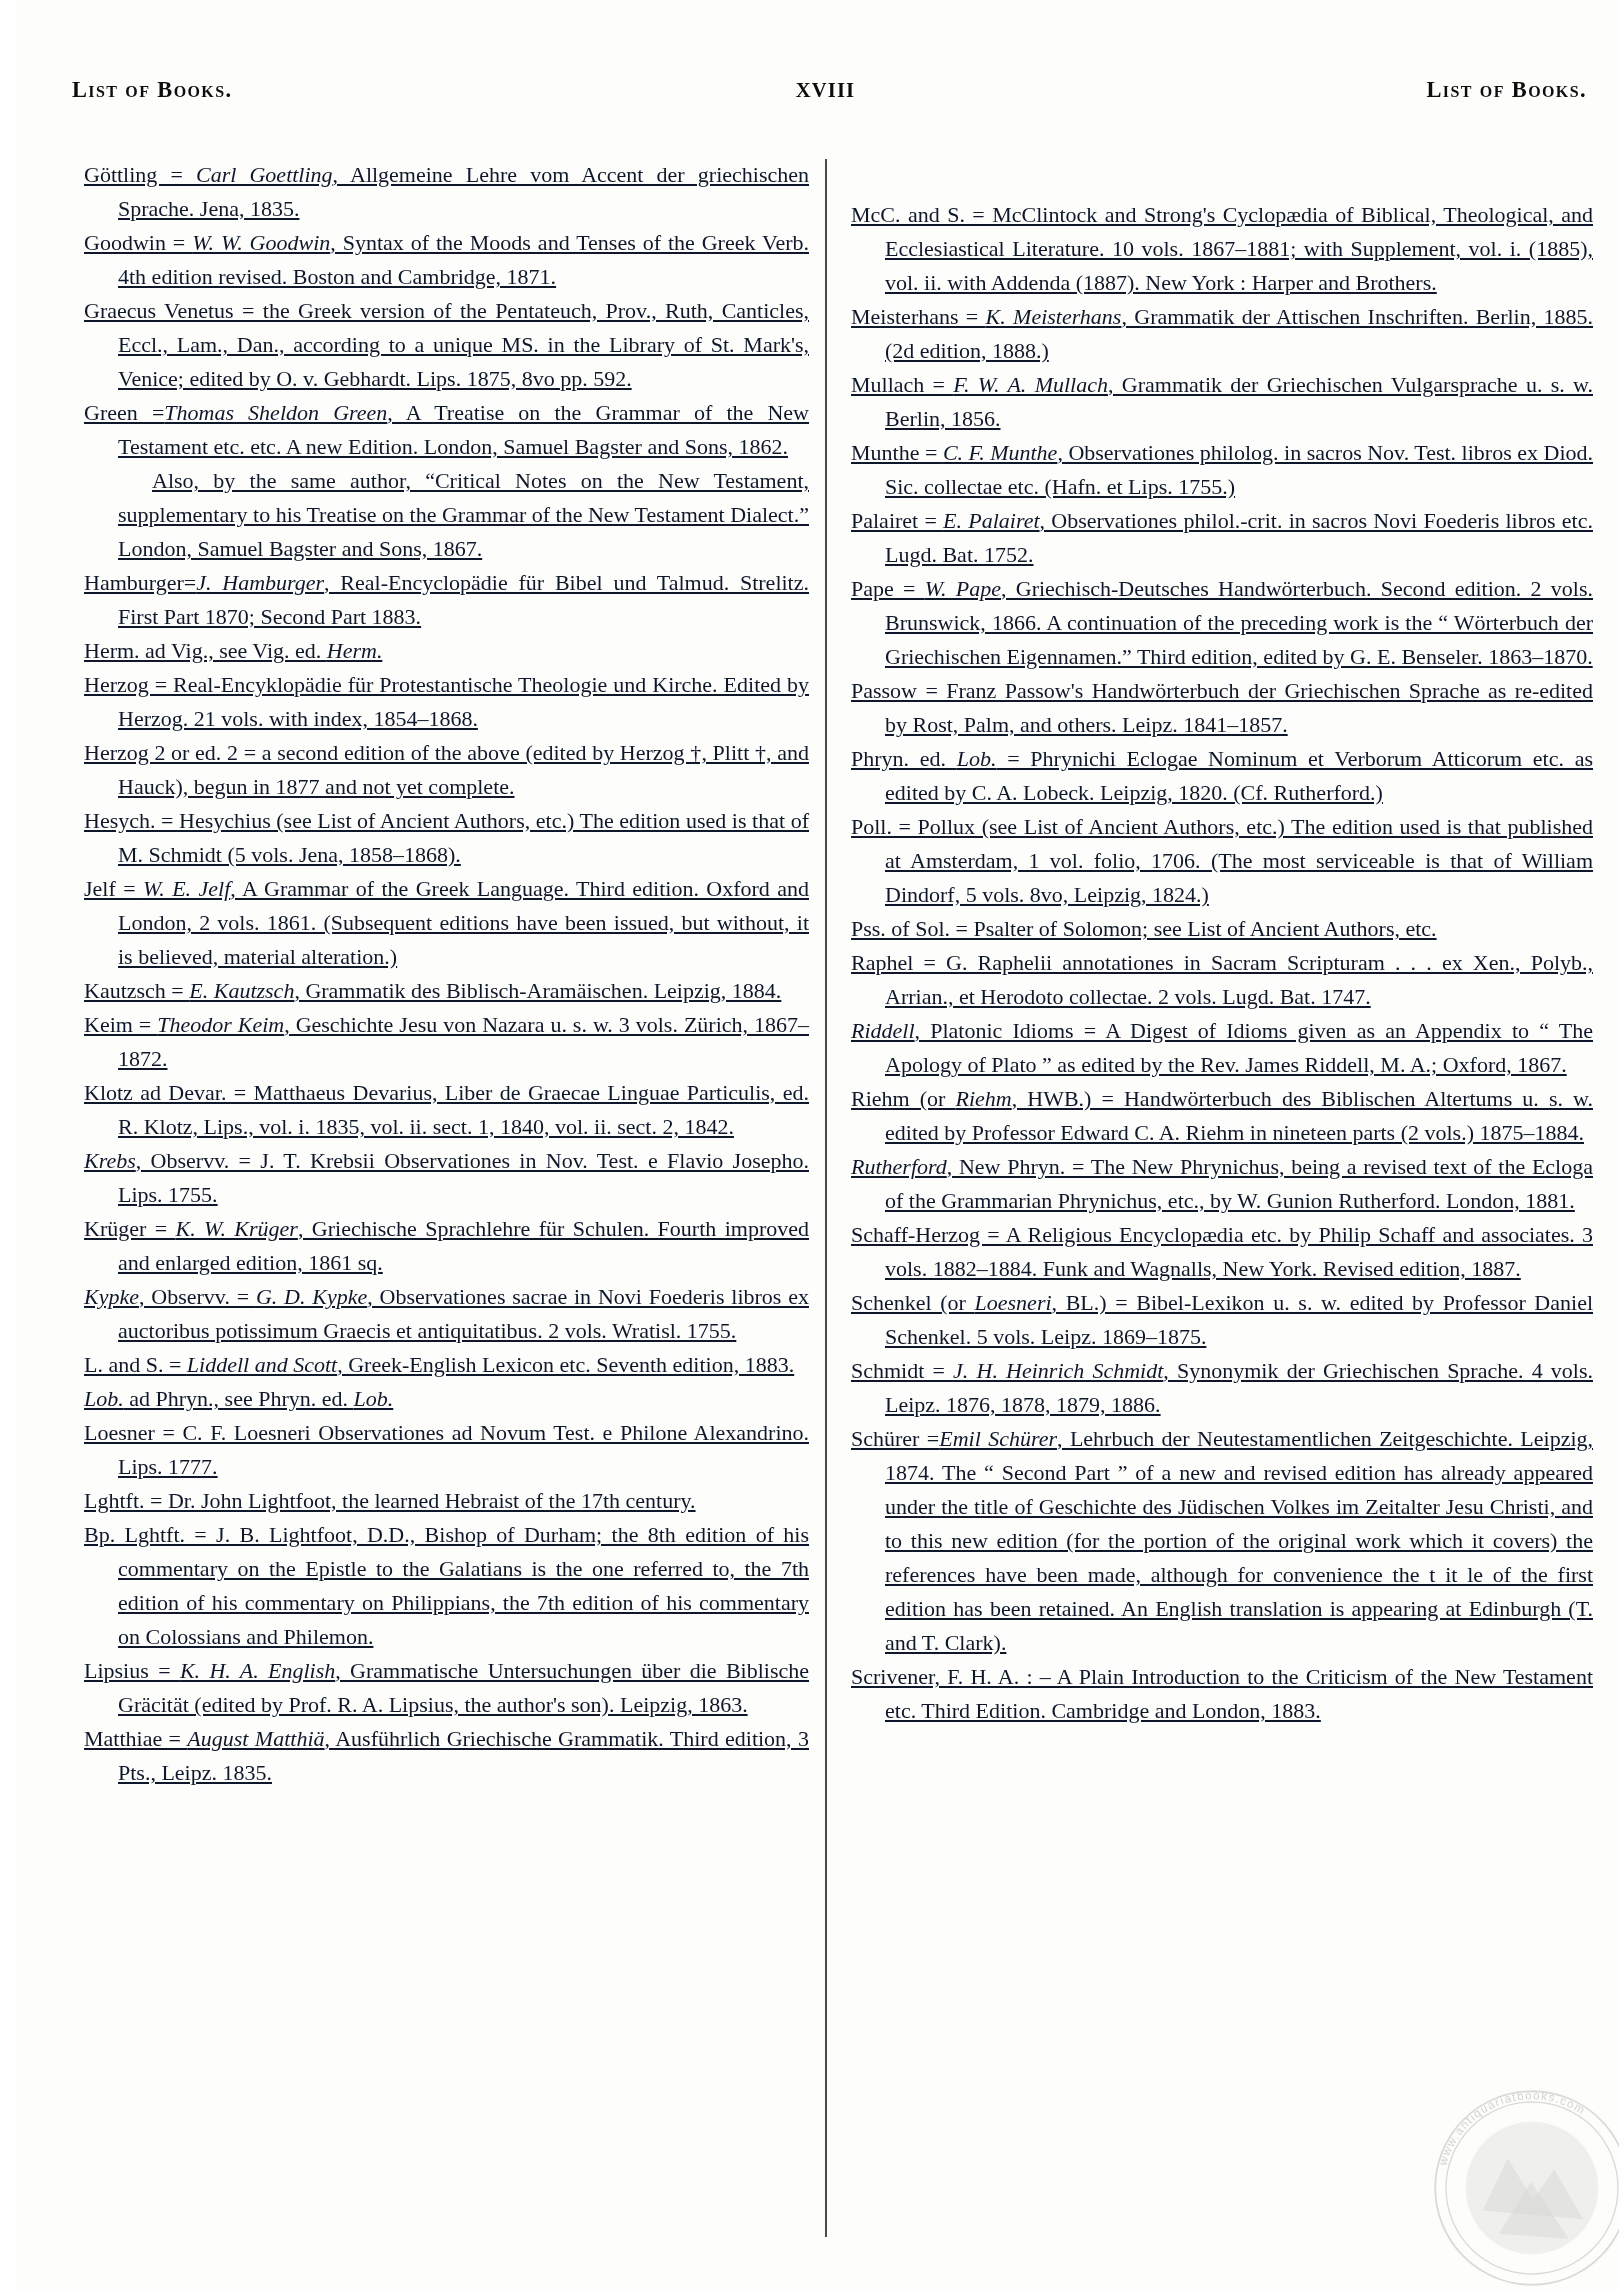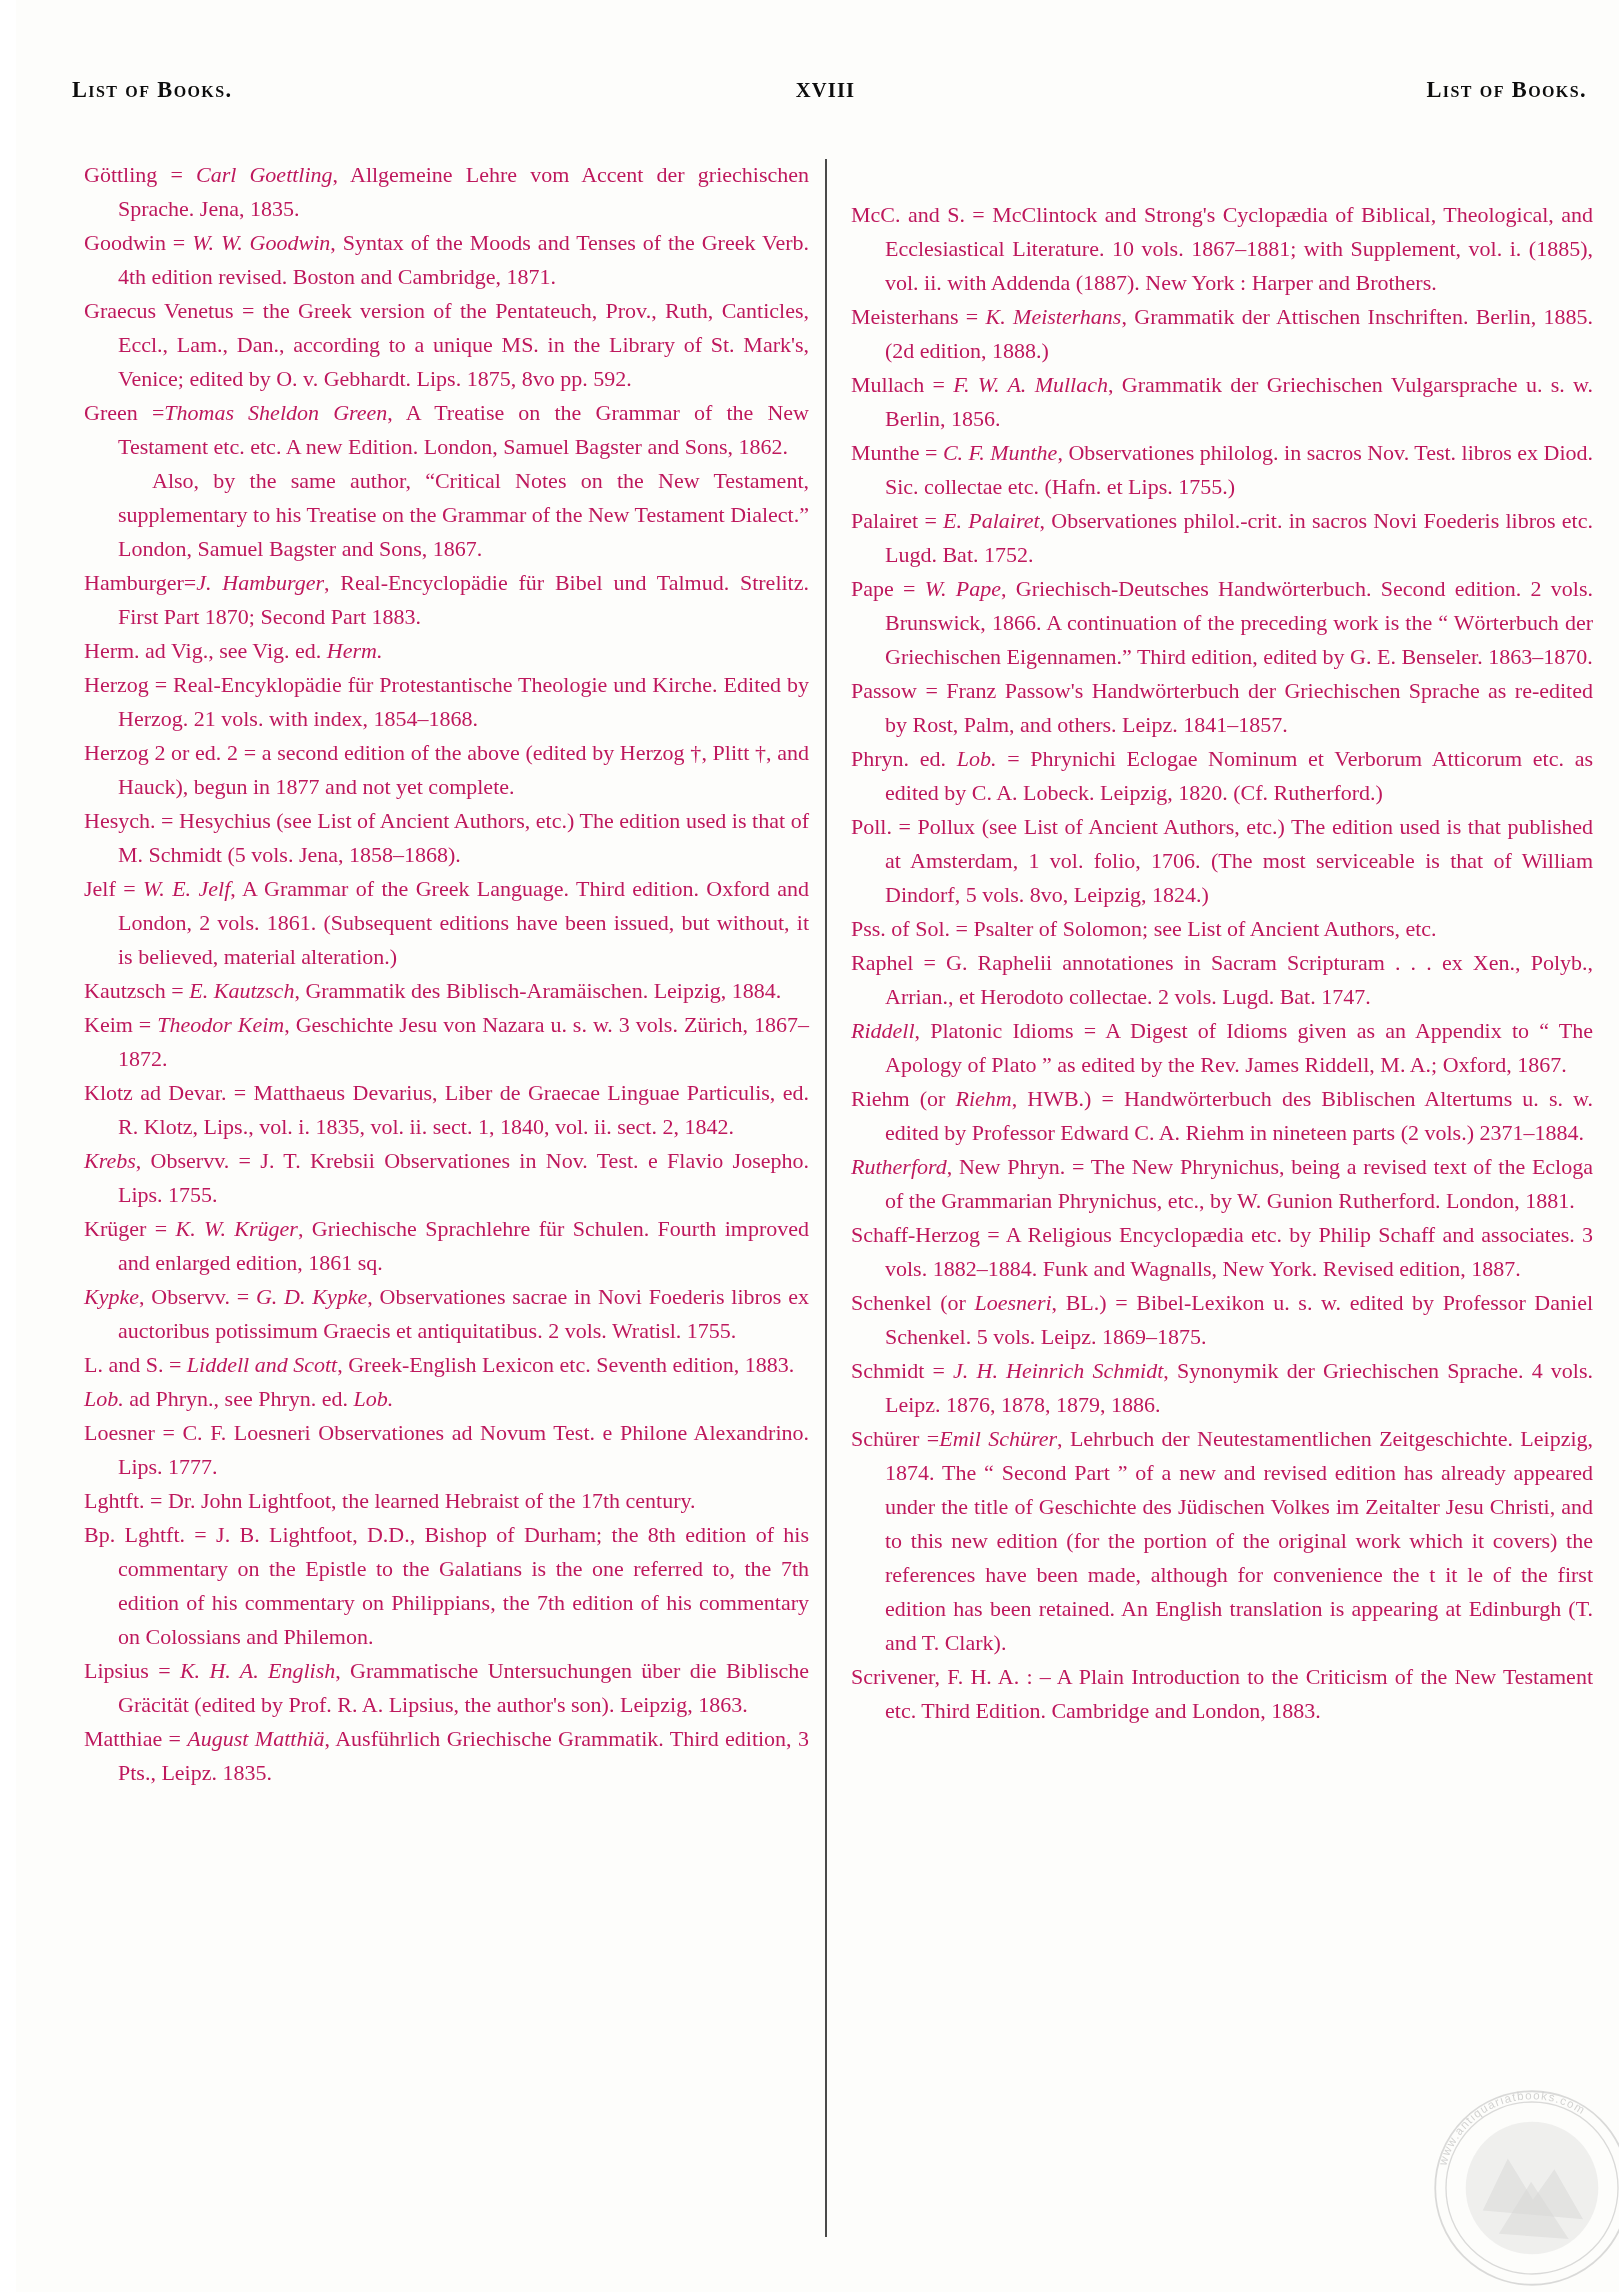--- a/index.html
+++ b/index.html
@@ -83,21 +83,22 @@
     top: 158px;
     width: 1619px;
   }
   .col {
     position: absolute;
     top: 0;
     font-size: 22px;
     line-height: 34px;
     text-align: justify;
     text-justify: inter-word;
-    color: #be185d;
+    color: #0f172a;
+    text-decoration: underline;
   }
   .col-left  { left: 68px;  width: 725px; }
   .col-right { left: 835px; width: 742px; margin-top: 40px; }
 
   .entry {
     margin: 0 0 0 0;
     padding: 0;
     text-indent: 0;
     padding-left: 34px;
     text-indent: -34px;
@@ -168,21 +169,21 @@
         <p class="entry"><span>Mullach = </span><span class="it">F. W. A. Mullach</span><span>, Grammatik der Griechischen Vulgarsprache u. s. w.   Berlin, 1856.</span></p>
         <p class="entry"><span>Munthe = </span><span class="it">C. F. Munthe</span><span>, Observationes philolog. in sacros Nov. Test. libros ex Diod. Sic. collectae etc.   (Hafn. et Lips. 1755.)</span></p>
         <p class="entry"><span>Palairet = </span><span class="it">E. Palairet</span><span>, Observationes philol.-crit. in sacros Novi Foederis libros etc.   Lugd. Bat. 1752.</span></p>
         <p class="entry"><span>Pape = </span><span class="it">W. Pape</span><span>, Griechisch-Deutsches Handwörterbuch.  Second edition. 2 vols. Brunswick, 1866.  A continuation of the preceding work is the “ Wörterbuch der Griechischen Eigennamen.”   Third edition, edited by G. E. Benseler.   1863–1870.</span></p>
         <p class="entry"><span>Passow = Franz Passow's Handwörterbuch der Griechischen Sprache as re-edited by Rost, Palm, and others.   Leipz. 1841–1857.</span></p>
         <p class="entry"><span>Phryn. ed. </span><span class="it">Lob.</span><span> = Phrynichi Eclogae Nominum et Verborum Atticorum etc. as edited by C. A. Lobeck.   Leipzig, 1820.   (Cf. Rutherford.)</span></p>
         <p class="entry"><span>Poll. = Pollux (see List of Ancient Authors, etc.)   The edition used is that published at Amsterdam, 1 vol. folio, 1706.   (The most serviceable is that of William Dindorf, 5 vols. 8vo, Leipzig, 1824.)</span></p>
         <p class="entry"><span>Pss. of Sol. = Psalter of Solomon; see List of Ancient Authors, etc.</span></p>
         <p class="entry"><span>Raphel = G. Raphelii annotationes in Sacram Scripturam . . . ex Xen., Polyb., Arrian., et Herodoto collectae.   2 vols.   Lugd. Bat. 1747.</span></p>
         <p class="entry"><span class="it">Riddell</span><span>, Platonic Idioms = A Digest of Idioms given as an Appendix to “ The Apology of Plato ” as edited by the Rev. James Riddell, M. A.; Oxford, 1867.</span></p>
-        <p class="entry"><span>Riehm (or </span><span class="it">Riehm</span><span>, HWB.) = Handwörterbuch des Biblischen Altertums u. s. w. edited by Professor Edward C. A. Riehm in nineteen parts (2 vols.) 2371–1884.</span></p>
+        <p class="entry"><span>Riehm (or </span><span class="it">Riehm</span><span>, HWB.) = Handwörterbuch des Biblischen Altertums u. s. w. edited by Professor Edward C. A. Riehm in nineteen parts (2 vols.) 1875–1884.</span></p>
         <p class="entry"><span class="it">Rutherford</span><span>, New Phryn. = The New Phrynichus, being a revised text of the Ecloga of the Grammarian Phrynichus, etc., by W. Gunion Rutherford.  London, 1881.</span></p>
         <p class="entry"><span>Schaff-Herzog = A Religious Encyclopædia etc. by Philip Schaff and associates.  3 vols. 1882–1884.   Funk and Wagnalls, New York.   Revised edition, 1887.</span></p>
         <p class="entry"><span>Schenkel (or </span><span class="it">Loesneri</span><span>, BL.) = Bibel-Lexikon u. s. w. edited by Professor Daniel Schenkel. 5 vols.  Leipz. 1869–1875.</span></p>
         <p class="entry"><span>Schmidt = </span><span class="it">J. H. Heinrich Schmidt</span><span>, Synonymik der Griechischen Sprache. 4 vols.   Leipz.   1876, 1878, 1879, 1886.</span></p>
         <p class="entry"><span>Schürer =</span><span class="it">Emil Schürer</span><span>, Lehrbuch der Neutestamentlichen Zeitgeschichte. Leipzig, 1874.   The “ Second Part ” of a new and revised edition has already appeared under the title of Geschichte des Jüdischen Volkes im Zeitalter Jesu Christi, and to this new edition (for the portion of the original work which it covers) the references have been made, although for convenience the t it le of the first edition has been retained.   An English translation is appearing at Edinburgh (T. and T. Clark).</span></p>
         <p class="entry"><span>Scrivener, F. H. A. : – A Plain Introduction to the Criticism of the New Testament etc.   Third Edition.  Cambridge and London, 1883.</span></p>
       </div>
   </div>
 
   <div class="watermark">

